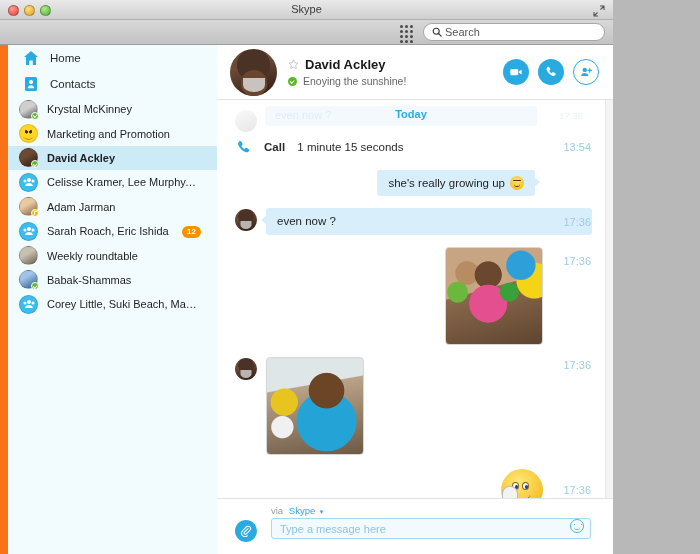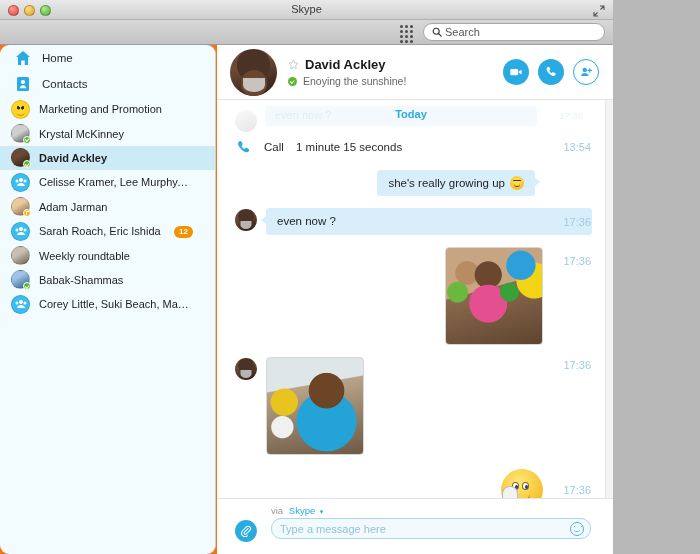--- a/index.html
+++ b/index.html
@@ -57,25 +57,24 @@
   .search-box svg { width: 10px; height: 10px; margin-right: 3px; flex: none; }
   .search-input {
     border: none; outline: none; background: transparent;
     font-family: "Liberation Sans", sans-serif; font-size: 11px; color: #333;
     width: 100%;
   }
   .search-input::placeholder { color: #555; }
 
   
   .sidebar {
-    position: absolute; left: 0; top: 45px; width: 216px; bottom: 0;
+    position: absolute; left: 8px; top: 45px; width: 216px; bottom: 0;
     background: #f2fbfe;
     border-right: 1px solid #cfcfcf;
     overflow: hidden;
-    border-radius: 9px;
   }
   .presence {
     position: absolute; right: -1px; bottom: -1px;
     width: 9px; height: 9px; border-radius: 50%;
     background: #5cb82a; border: 1.5px solid #fff;
     display: flex; align-items: center; justify-content: center;
   }
   .presence::after {
     content: ""; width: 3px; height: 1.5px;
     border-left: 1.5px solid #fff; border-bottom: 1.5px solid #fff;
@@ -219,21 +218,21 @@
     font-size: 11px; color: #a8cbe0; padding: 3px 0 0 10px;
   }
   .faded-time { position: absolute; right: 22px; top: 4px; font-size: 9.5px; color: #bcd9ea; }
 
   .call-row {
     position: relative; height: 34px; display: flex; align-items: center;
     padding-left: 18px;
   }
   .call-icon { width: 17px; height: 17px; flex: none; }
   .call-text { margin-left: 12px; font-size: 11.5px; color: #2b2b2b; }
-  .call-text b { font-weight: normal; }
+  .call-text b { font-weight: bold; }
   .row-time {
     position: absolute; right: 22px; top: 50%; transform: translateY(-50%);
     font-size: 11px; color: #9fcbe4;
   }
 
   .bubble-row { position: relative; display: flex; align-items: flex-start; padding: 6px 0; }
   .bubble-row.out { justify-content: flex-end; padding-right: 78px; }
   .bubble-row.in  { padding-left: 18px; }
   .row-avatar {
     width: 22px; height: 22px; border-radius: 50%; flex: none; margin-top: 1px;
@@ -346,22 +345,22 @@
   .via-link { color: #29abe2; margin-left: 3px; }
   .via-caret { color: #29abe2; font-size: 7px; margin-left: 2px; }
   .attach-btn {
     position: absolute; left: 18px; top: 21px; width: 22px; height: 22px;
     border-radius: 50%; background: #29abe2;
     display: flex; align-items: center; justify-content: center; cursor: pointer;
   }
   .attach-btn svg { width: 12px; height: 12px; }
   .input-wrap {
     position: absolute; left: 54px; right: 22px; top: 19px; height: 21px;
-    border: 1px solid #a7d8ef; border-radius: 10px; background: #f3fafd;
-    display: flex; align-items: center; padding: 0 6px 0 8px;
+    border: 1px solid #a7d8ef; border-radius: 3px; background: #f3fafd;
+    display: flex; padding: 0 6px 0 8px;
   }
   .msg-input {
     flex: 1; border: none; outline: none; background: transparent;
     font-family: "Liberation Sans", sans-serif; font-size: 11px; color: #222;
   }
   .msg-input::placeholder { color: #8fc3de; }
   .smiley-btn {
     width: 14px; height: 14px; border-radius: 50%;
     border: 1.3px solid #49b6e5; position: relative; flex: none; cursor: pointer;
   }
@@ -429,29 +428,29 @@
         <rect x="3" y="2" width="12" height="14" rx="1.5" fill="#29abe2"></rect>
         <circle cx="9" cy="7" r="2.1" fill="#fff"></circle>
         <path d="M5.6 13.2c.5-2 1.9-3 3.4-3s2.9 1 3.4 3z" fill="#fff"></path>
       </svg>
       <span>Contacts</span>
     </div>
 
 
 
     <div class="contact">
+      <div class="c-avatar av-photo-2">
+        <span class="presence sm"></span>
+      </div>
+      <span class="c-name">Krystal McKinney</span>
+    </div>
+
+    <div class="contact">
       <div class="c-avatar av-emoji"></div>
       <span class="c-name">Marketing and Promotion</span>
-    </div>
-
-    <div class="contact">
-      <div class="c-avatar av-photo-2">
-        <span class="presence sm"></span>
-      </div>
-      <span class="c-name">Krystal McKinney</span>
     </div>
 
     <div class="contact selected">
       <div class="c-avatar av-photo-3">
         <span class="presence sm"></span>
       </div>
       <span class="c-name">David Ackley</span>
     </div>
 
     <div class="contact">

